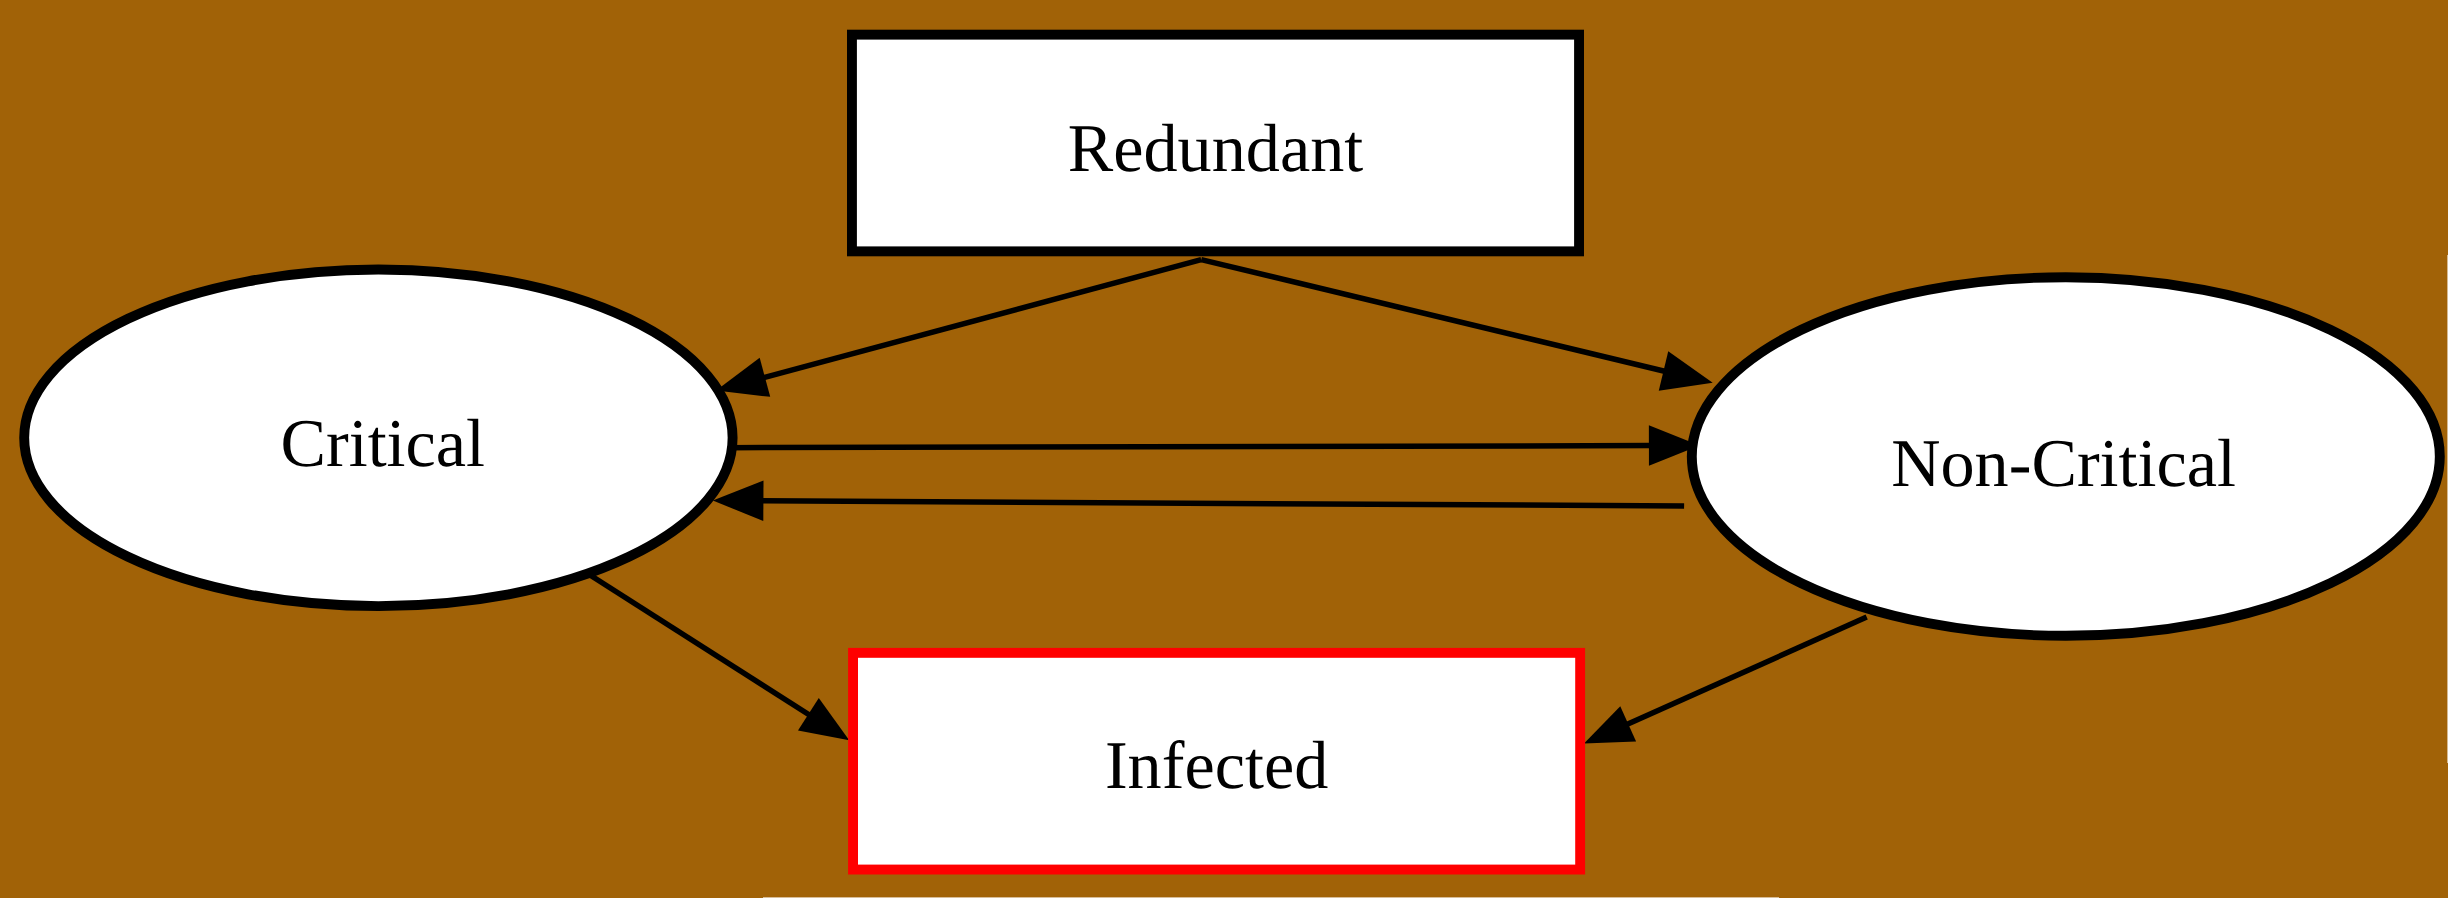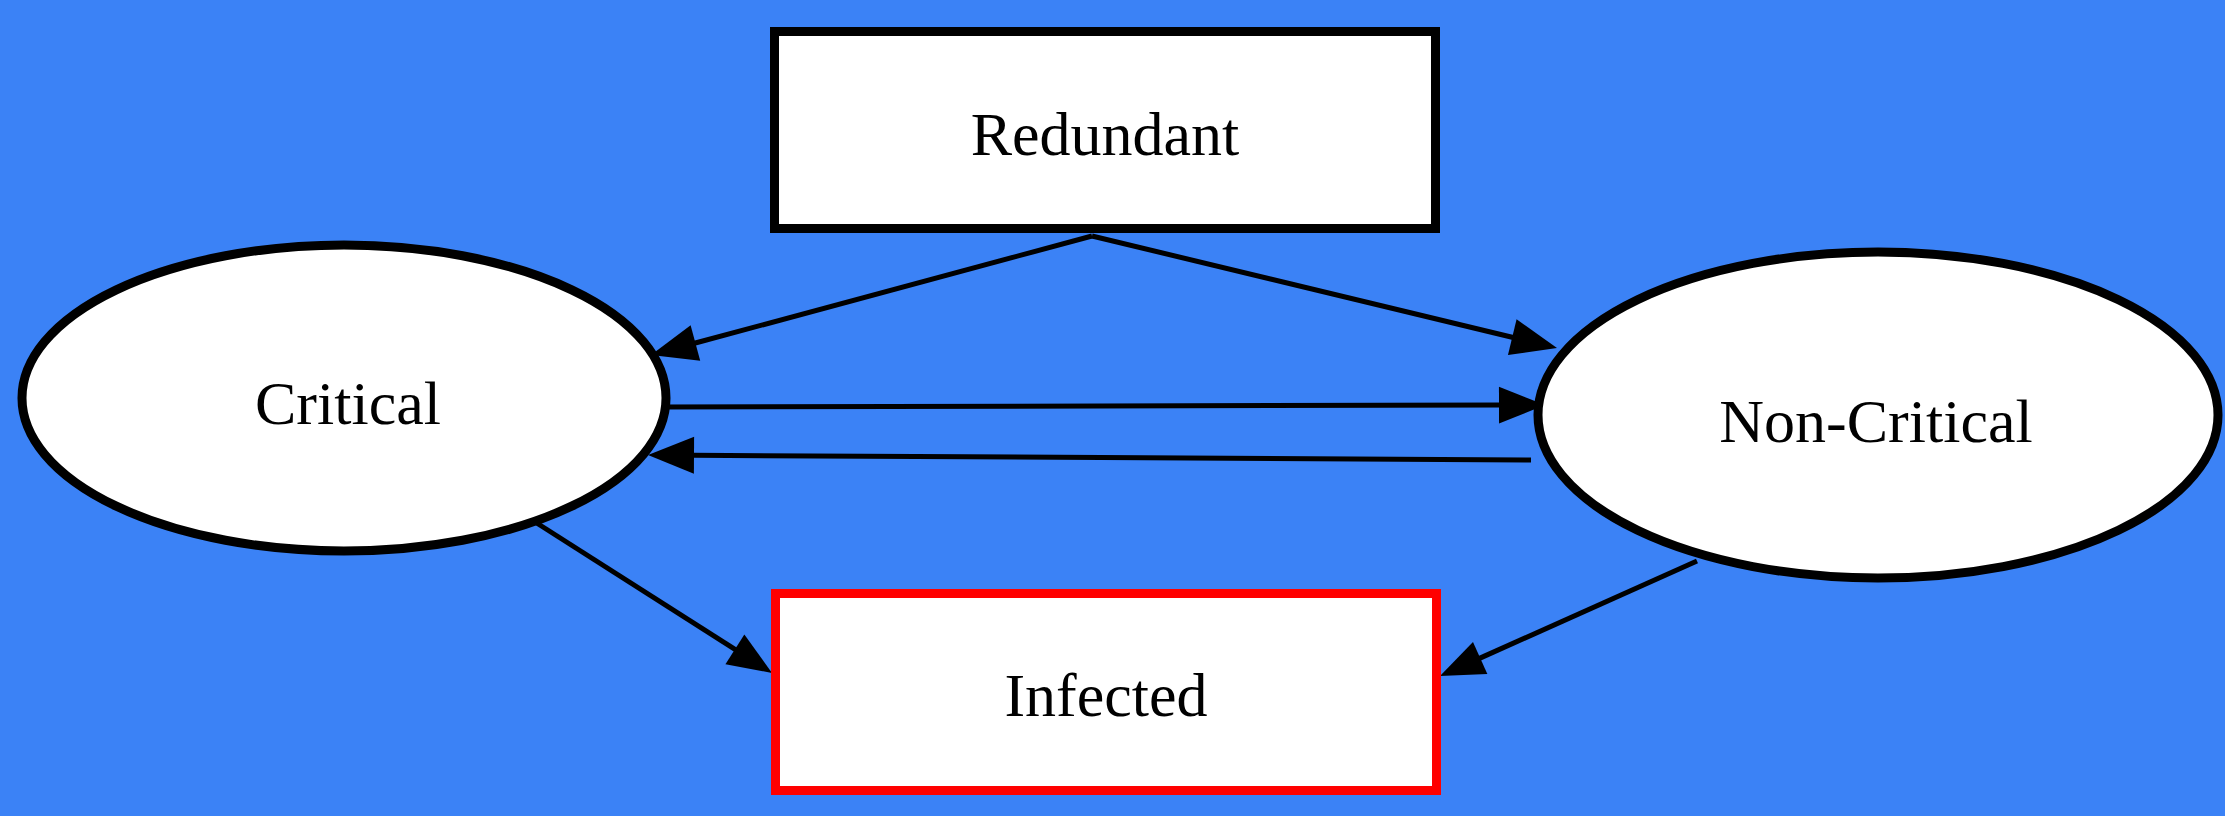--- a/index.html
+++ b/index.html
@@ -10,21 +10,21 @@
   body {
     width: 2225px;
     height: 816px;
     font-family: "Liberation Serif", "DejaVu Serif", serif;
     overflow: hidden;
   }
   #diagram-root {
     position: relative;
     width: 2225px;
     height: 816px;
-    background: #3b82f6;
+    background: #a16207;
   }
   svg.diagram-canvas {
     display: block;
     width: 2225px;
     height: 816px;
   }
   .node-shape-rect {
     fill: #ffffff;
   }
   .node-shape-ellipse {

